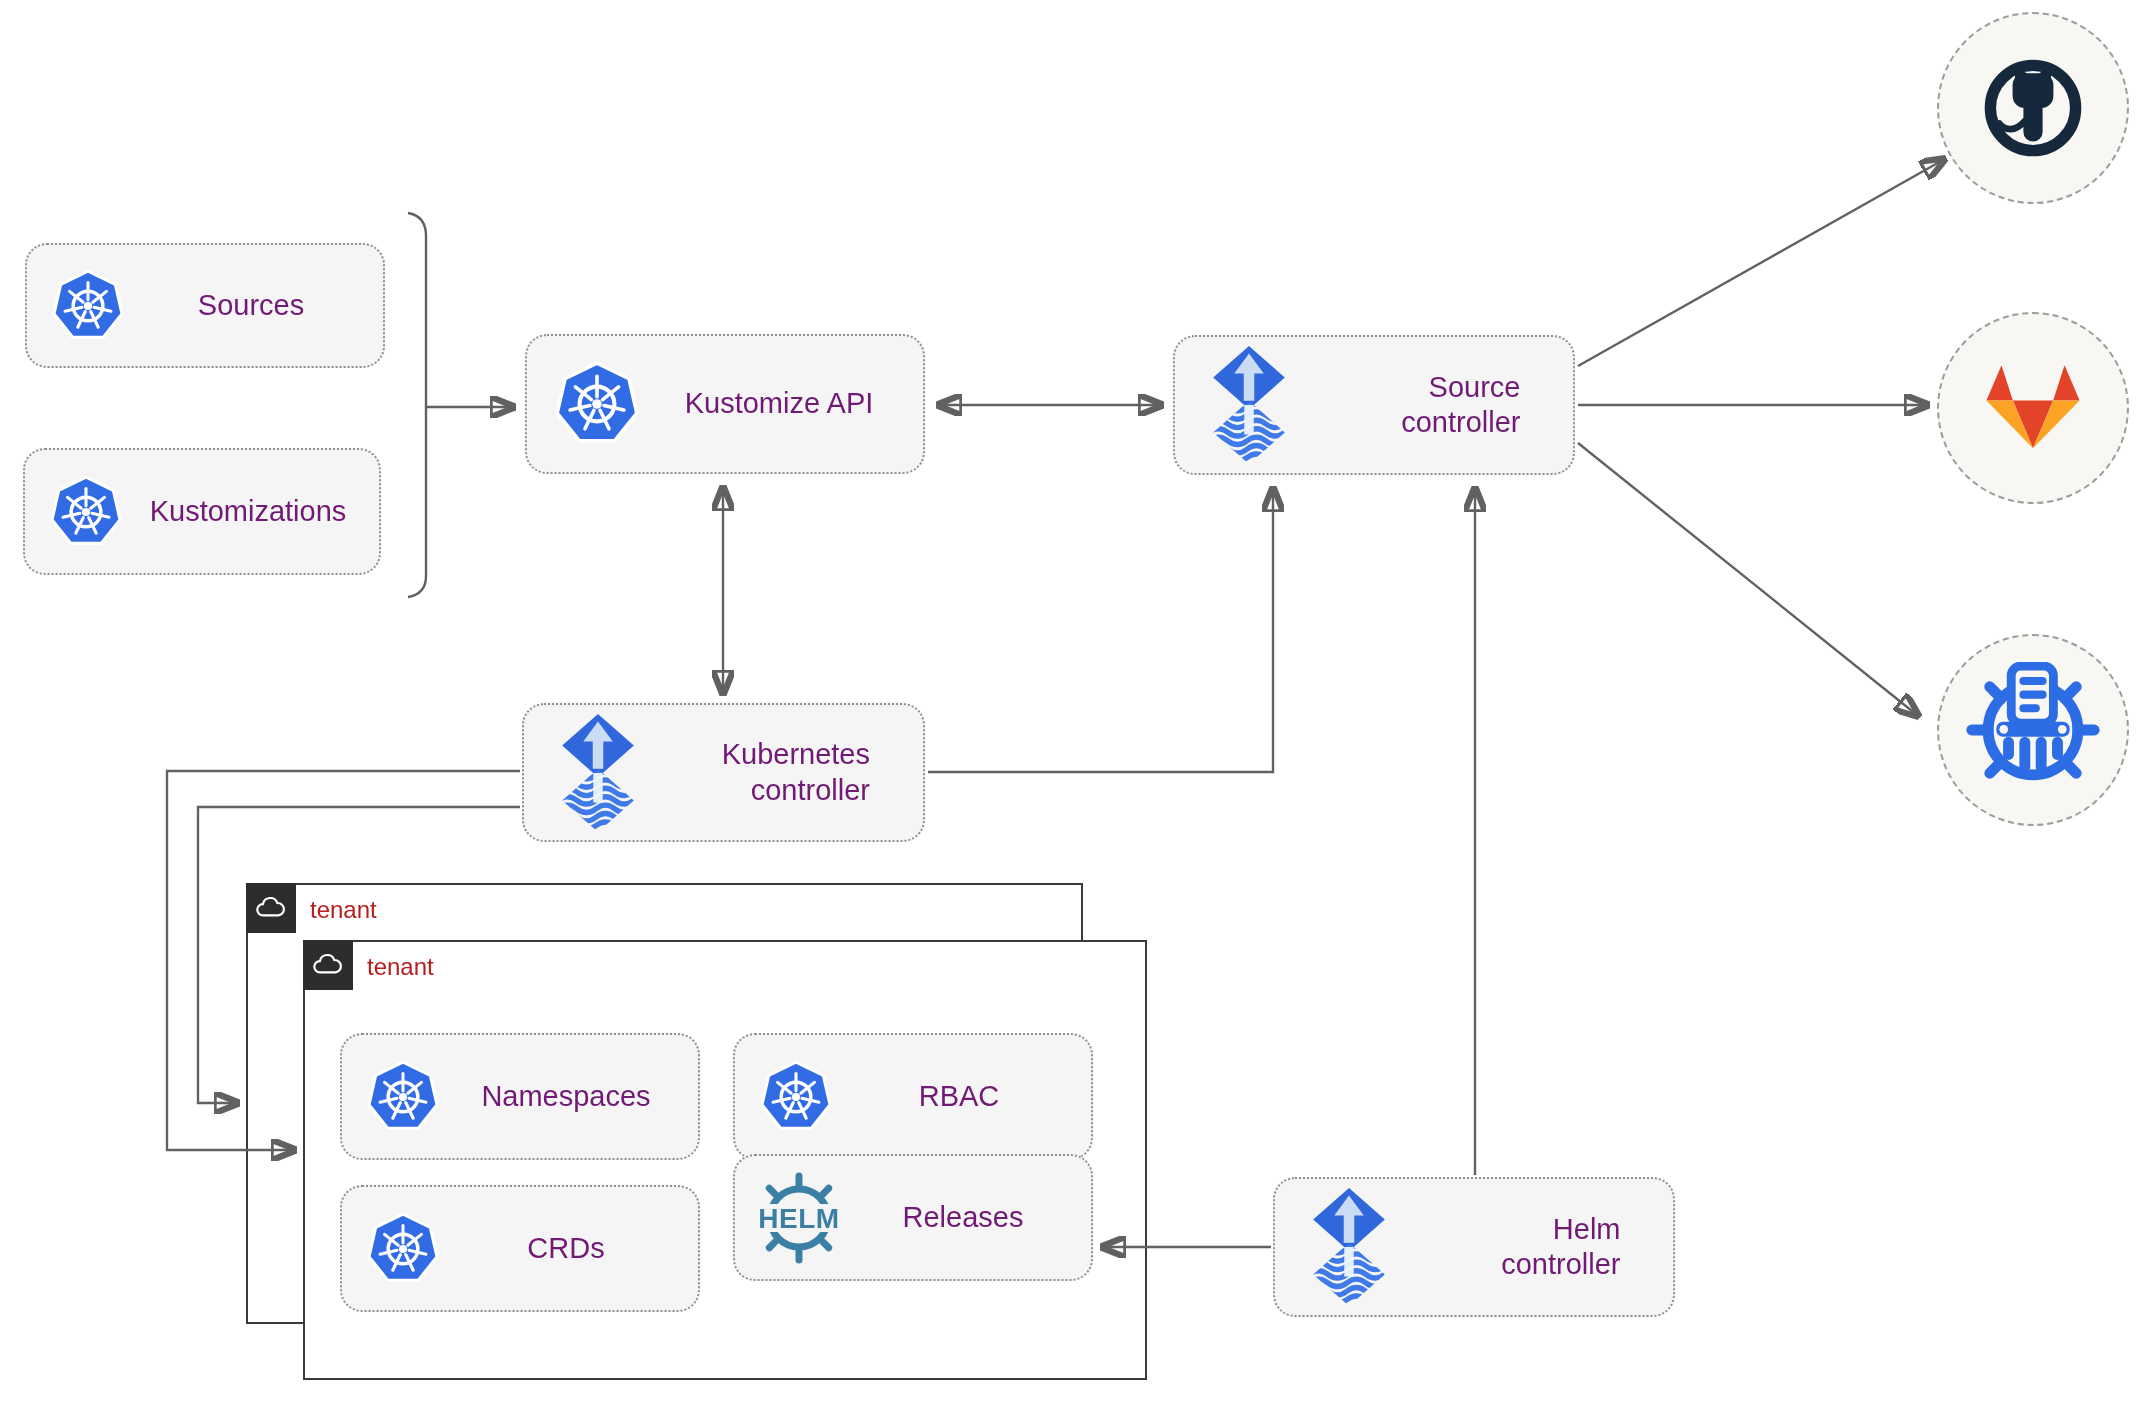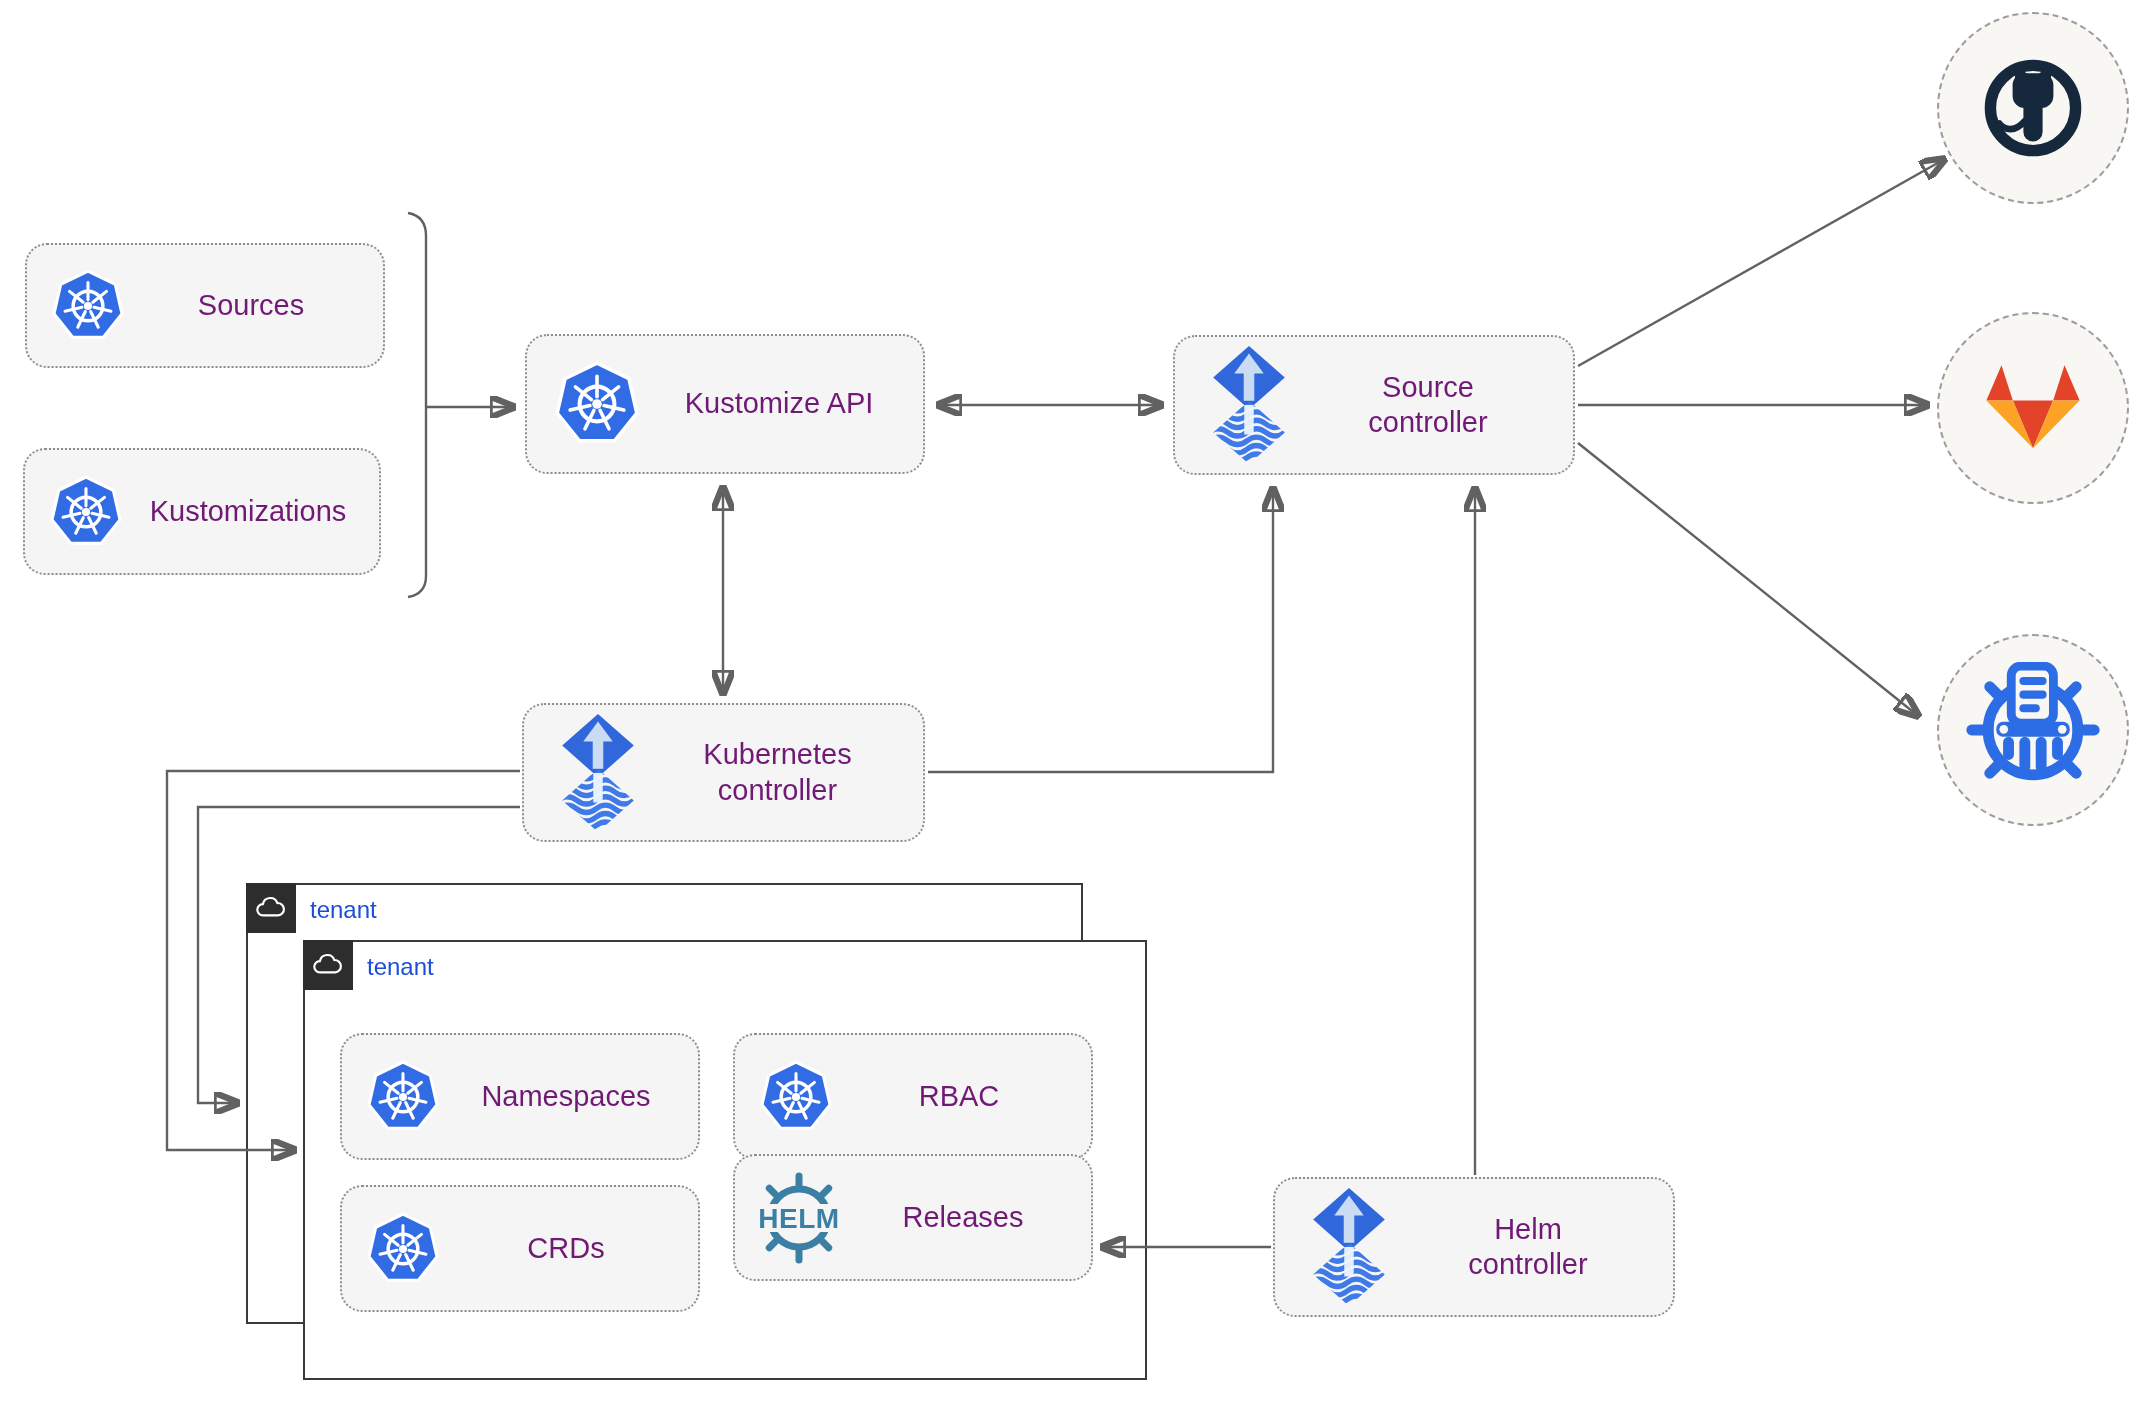--- a/index.html
+++ b/index.html
@@ -6,21 +6,21 @@
   #canvas{position:relative;width:2144px;height:1407px;background:#ffffff;overflow:hidden;
           font-family:"Liberation Sans", sans-serif;color:#111;}
 
   
   .node{position:absolute;box-sizing:border-box;background:#f5f5f5;
         border:2.5px dotted #8d8d8d;border-radius:22px;
         display:flex;align-items:center;}
   .node-label{flex:1;text-align:center;font-size:29px;line-height:1.22;color:#701a75;
               padding-right:10px;}
   .node-label .inner{display:inline-block;}
-  .narrow .inner{max-width:185px;}
+  .narrow .inner{max-width:185px;text-align:right;}
 
   #n-sources        {left:25px;  top:243px;  width:360px; height:125px;}
   #n-kustomizations {left:23px;  top:448px;  width:358px; height:127px;text-decoration:underline;}
   #n-k8s-api        {left:525px; top:334px;  width:400px; height:140px;}
   #n-source-ctrl    {left:1173px;top:335px;  width:402px; height:140px;}
   #n-kustomize-ctrl {left:522px; top:703px;  width:403px; height:139px;}
   #n-helm-ctrl      {left:1273px;top:1177px; width:402px; height:140px;}
   #n-namespaces     {left:340px; top:1033px; width:360px; height:127px;}
   #n-rbac           {left:733px; top:1033px; width:360px; height:127px;justify-content:flex-end;}
   #n-crds           {left:340px; top:1185px; width:360px; height:127px;}
@@ -32,21 +32,21 @@
   .icon-helm  {width:92px;height:92px;margin-left:18px;flex:none;}
 
   
   .tenant-box{position:absolute;box-sizing:border-box;background:#ffffff;
               border:2.5px solid #3a3a3a;}
   #tenant-outer{left:246px;top:883px;width:837px;height:441px;}
   #tenant-inner{left:303px;top:940px;width:844px;height:440px;}
   .tenant-tab{position:absolute;left:-2.5px;top:-2.5px;width:50px;height:50px;
               background:#2d2d2d;display:flex;align-items:center;justify-content:center;}
   .tenant-tab svg{width:33px;height:24px;}
-  .tenant-label{position:absolute;left:62px;top:11px;font-size:24px;color:#1d4ed8;}
+  .tenant-label{position:absolute;left:62px;top:11px;font-size:24px;color:#b91c1c;}
 
   
   .endpoint{position:absolute;width:192px;height:192px;border-radius:50%;
             box-sizing:border-box;border:2.5px dashed #9c9c9c;background:#f8f7f4;
             display:flex;align-items:center;justify-content:center;}
   #ep-github     {left:1937px;top:12px;}
   #ep-gitlab     {left:1937px;top:312px;}
   #ep-chartmuseum{left:1937px;top:634px;}
   #ep-github svg{width:120px;height:120px;}
   #ep-gitlab svg{width:126px;height:104px;}

